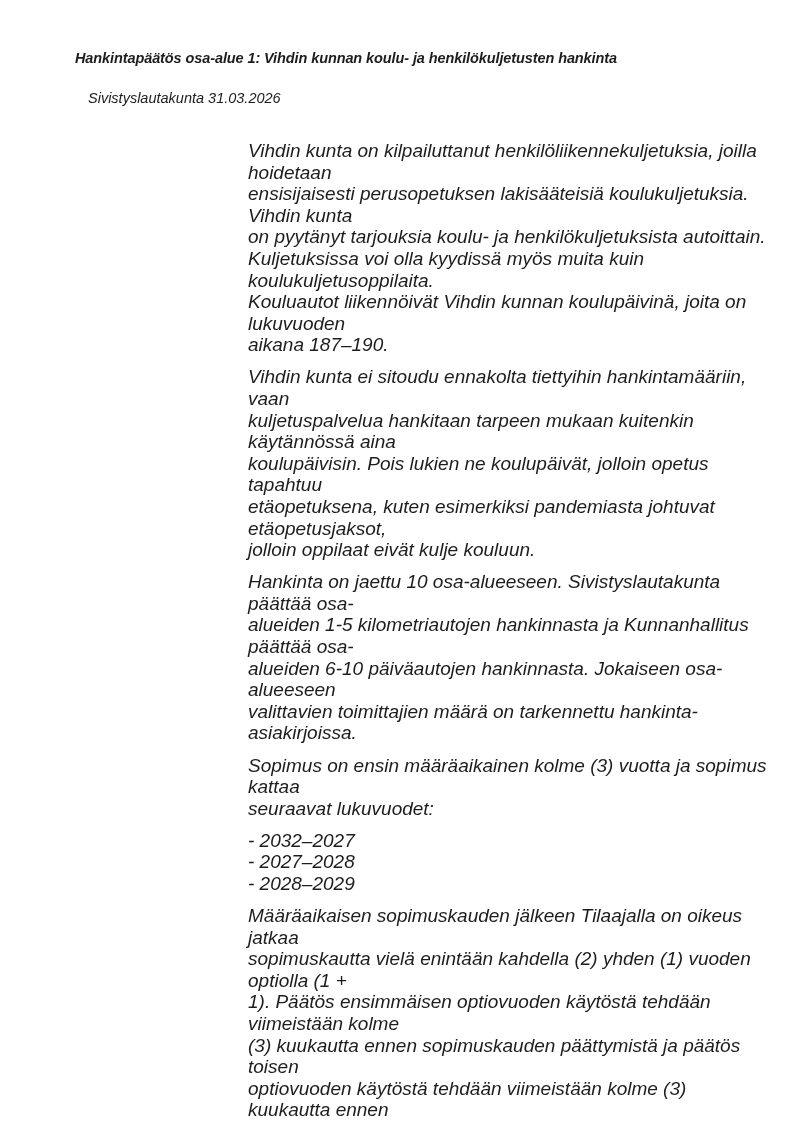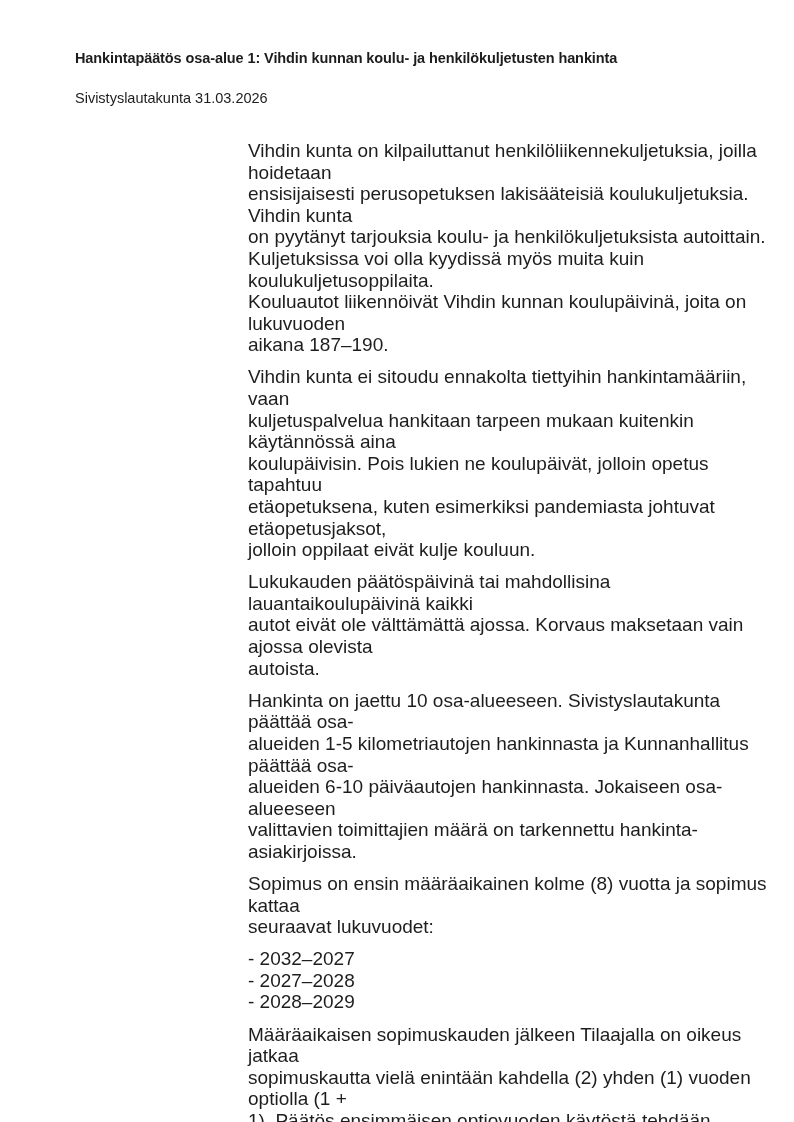--- a/index.html
+++ b/index.html
@@ -9,35 +9,36 @@
   }
   .page {
     position: relative;
     width: 794px;
     height: 1122px;
     background: #ffffff;
     box-sizing: border-box;
     font-family: "Liberation Sans", "DejaVu Sans", sans-serif;
     color: #1d1d1d;
     overflow: hidden;
+    font-style: italic;
   }
   .doc-title {
     margin: 0;
     position: absolute;
     left: 75px;
     top: 48px;
     width: 660px;
     font-size: 14.5px;
     font-weight: bold;
     line-height: 20px;
     letter-spacing: -0.1px;
   }
   .doc-meta {
     position: absolute;
-    left: 75px;
+    left: 88px;
     top: 88px;
     width: 400px;
     font-size: 14.5px;
     line-height: 21.5px;
   }
   .doc-body {
     position: absolute;
     left: 248px;
     top: 140px;
     width: 525px;
@@ -72,31 +73,28 @@
 Kuljetuksissa voi olla kyydissä myös muita kuin koulukuljetusoppilaita.
 Kouluautot liikennöivät Vihdin kunnan koulupäivinä, joita on lukuvuoden
 aikana 187–190.</p>
 
     <p class="block">Vihdin kunta ei sitoudu ennakolta tiettyihin hankintamääriin, vaan
 kuljetuspalvelua hankitaan tarpeen mukaan kuitenkin käytännössä aina
 koulupäivisin. Pois lukien ne koulupäivät, jolloin opetus tapahtuu
 etäopetuksena, kuten esimerkiksi pandemiasta johtuvat etäopetusjaksot,
 jolloin oppilaat eivät kulje kouluun.</p>
 
-    <p class="block">Lukukauden päätöspäivinä tai mahdollisina lauantaikoulupäivinä kaikki
-autot eivät ole välttämättä ajossa. Korvaus maksetaan vain ajossa olevista
-autoista.</p>
 
     <p class="block">Hankinta on jaettu 10 osa-alueeseen. Sivistyslautakunta päättää osa-
 alueiden 1-5 kilometriautojen hankinnasta ja Kunnanhallitus päättää osa-
 alueiden 6-10 päiväautojen hankinnasta. Jokaiseen osa-alueeseen
 valittavien toimittajien määrä on tarkennettu hankinta-asiakirjoissa.</p>
 
 
-    <p class="block">Sopimus on ensin määräaikainen kolme (8) vuotta ja sopimus kattaa
+    <p class="block">Sopimus on ensin määräaikainen kolme (3) vuotta ja sopimus kattaa
 seuraavat lukuvuodet:</p>
 
     <p class="block">- 2032–2027
 - 2027–2028
 - 2028–2029</p>
 
     <p class="block">Määräaikaisen sopimuskauden jälkeen Tilaajalla on oikeus jatkaa
 sopimuskautta vielä enintään kahdella (2) yhden (1) vuoden optiolla (1 +
 1). Päätös ensimmäisen optiovuoden käytöstä tehdään viimeistään kolme
 (3) kuukautta ennen sopimuskauden päättymistä ja päätös toisen

